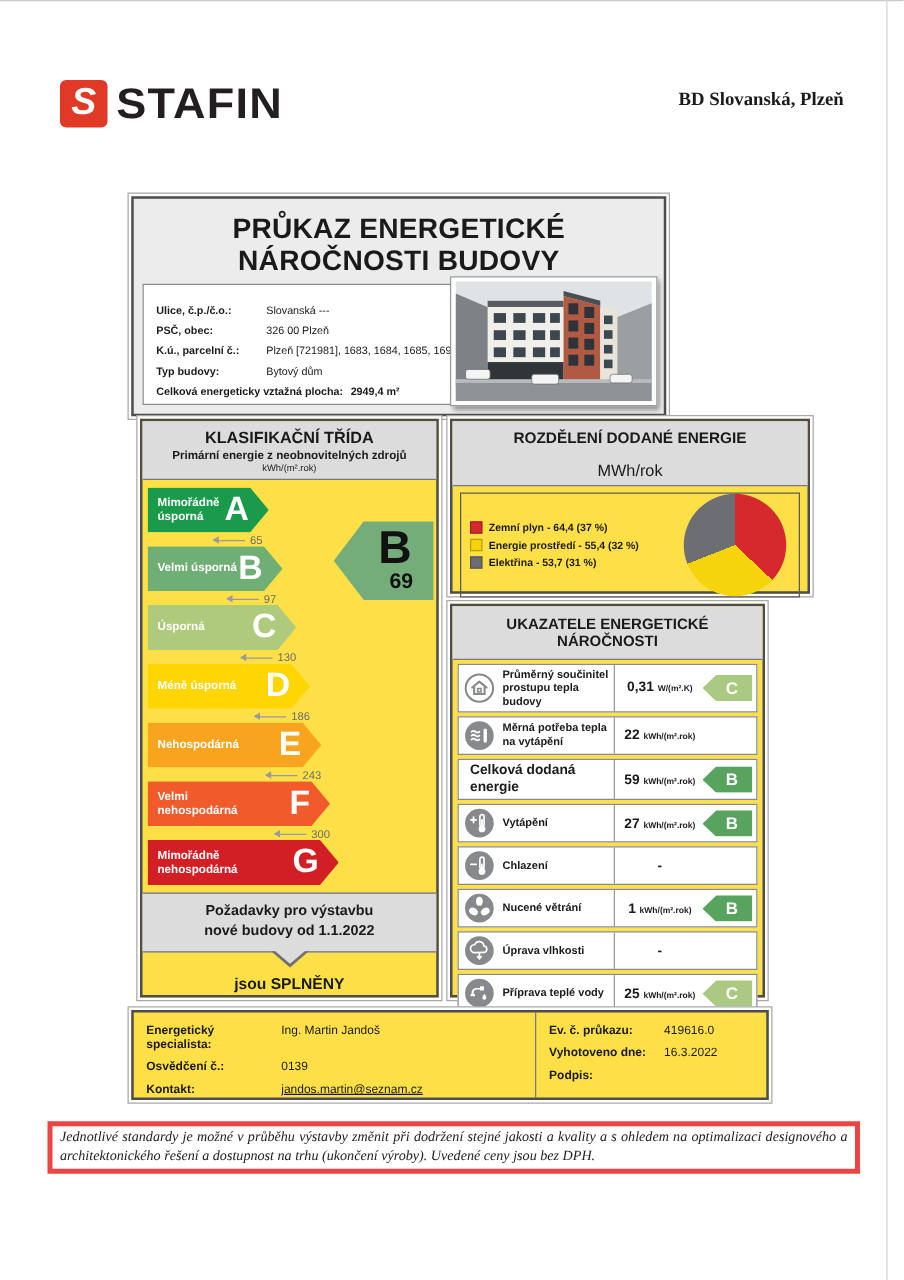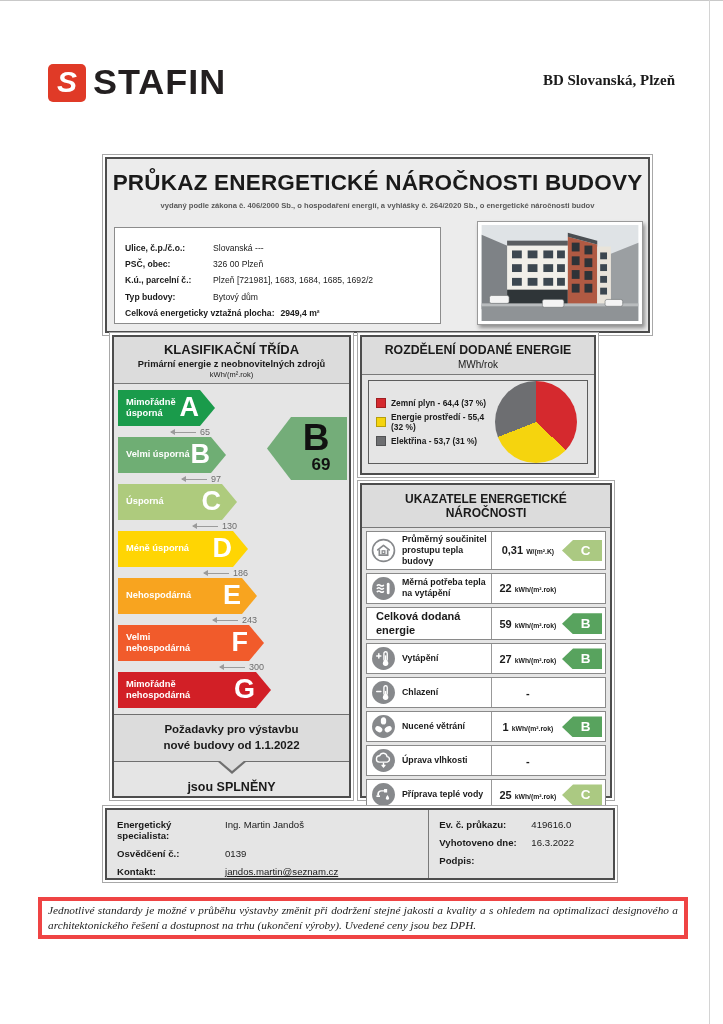--- a/index.html
+++ b/index.html
@@ -10,25 +10,25 @@
 
   
   .hdr{position:absolute;top:60px;left:48px;right:48px;height:50px;}
   .logo{position:absolute;left:0;top:2px;display:flex;align-items:center;gap:7px;}
   .logo-ico{width:38px;height:38px;background:#e03a27;border-radius:5px;display:flex;align-items:center;justify-content:center;}
   .logo-ico span{color:#fff;font-weight:bold;font-style:italic;font-size:30px;line-height:1;transform:translateY(-1px);}
   .logo-txt{font-weight:bold;font-size:36px;letter-spacing:1px;color:#231f20;transform:scaleY(.95);}
   .proj{position:absolute;right:0;top:12px;font-family:"Liberation Serif",serif;font-weight:bold;font-size:15px;}
 
   
-  .panel{position:absolute;background:#e5e5e5;border:2px solid #4d4d4d;box-shadow:0 0 0 2px #fff,0 0 0 3px #a8a8a8;box-sizing:border-box;}
+  .panel{position:absolute;background:#fde047;border:2px solid #4d4d4d;box-shadow:0 0 0 2px #fff,0 0 0 3px #a8a8a8;box-sizing:border-box;}
   .phead{background:#dcdcdc;border-bottom:1px solid #7a7a7a;text-align:center;}
 
   
-  .titlebox{left:105px;top:157px;width:545px;height:176px;background:#ececec;}
+  .titlebox{left:105px;top:157px;width:428px;height:176px;background:#ececec;}
   .doc-title{text-align:center;font-weight:bold;font-size:22.5px;margin-top:11px;letter-spacing:.2px;}
   .doc-sub{text-align:center;font-weight:bold;font-size:7.6px;color:#595959;margin-top:5px;}
   .infobox{position:absolute;left:7px;top:68px;width:327px;height:97px;background:#fff;border:1px solid #8c8c8c;padding:15px 0 0 10px;box-sizing:border-box;}
   .inf-row{display:flex;margin-bottom:5.5px;font-size:8.6px;line-height:1.25;}
   .inf-label{font-weight:bold;width:88px;flex:0 0 88px;}
   .inf-row.wide .inf-label{width:auto;flex:0 0 auto;margin-right:6px;}
   .inf-value{font-weight:normal;}
   .inf-row.wide .inf-value{font-weight:bold;}
   .photobox{position:absolute;right:5px;top:62px;width:166px;height:104px;background:#fff;border:1px solid #9a9a9a;box-shadow:2px 3px 4px rgba(0,0,0,.4);padding:3px;box-sizing:border-box;}
   .photobox svg{display:block;width:100%;height:100%;}
@@ -54,24 +54,24 @@
     clip-path:polygon(0 50%,24px 0,100% 0,100% 100%,24px 100%);
     display:flex;flex-direction:column;align-items:center;justify-content:center;padding-left:18px;box-sizing:border-box;}
   .big-ind .bl{font-weight:bold;font-size:37px;line-height:.85;color:#111;}
   .big-ind .bv{font-weight:bold;font-size:17px;color:#111;margin-top:2px;margin-left:10px;}
   .reqbox{background:#dcdcdc;border-top:1px solid #6f6f6f;border-bottom:1px solid #6f6f6f;text-align:center;font-weight:bold;font-size:11.5px;line-height:1.35;padding:7px 4px 8px;position:relative;}
   .reqbox::before{content:'';position:absolute;left:50%;bottom:-13px;transform:translateX(-50%);border-left:15px solid transparent;border-right:15px solid transparent;border-top:13px solid #6f6f6f;}
   .reqbox::after{content:'';position:absolute;left:50%;bottom:-10px;transform:translateX(-50%);border-left:13px solid transparent;border-right:13px solid transparent;border-top:11px solid #dcdcdc;}
   .reqres{text-align:center;font-weight:bold;font-size:12.5px;padding:18px 0 10px;}
 
   
-  .piebox{left:360px;top:335px;width:236px;height:140px;}
+  .piebox{left:360px;top:335px;width:288px;height:140px;}
   .piebox .phead{padding:6px 2px 4px;}
   .pb-title{font-weight:bold;font-size:12.3px;}
-  .pb-unit{font-size:10px;margin-top:2px;}
+  .pb-unit{font-size:13px;margin-top:12px;}
   .pie-inner{margin:5px 6px 6px;border:1px solid #5c5c5c;height:84px;display:flex;align-items:center;box-sizing:border-box;}
   .legend{flex:1;padding:4px 0 4px 7px;}
   .leg-row{display:flex;align-items:center;gap:5px;margin:4px 0;}
   .leg-sq{width:10px;height:10px;flex:0 0 10px;border:1px solid rgba(0,0,0,.25);box-sizing:border-box;}
   .leg-txt{font-weight:bold;font-size:8.4px;}
   .pie{width:82px;height:82px;border-radius:50%;margin:0 10px 0 0;flex:0 0 82px;align-self:center;}
 
   
   .indbox{left:360px;top:483px;width:252px;height:315px;}
   .indbox .phead{padding:7px 2px;font-weight:bold;font-size:12px;}

